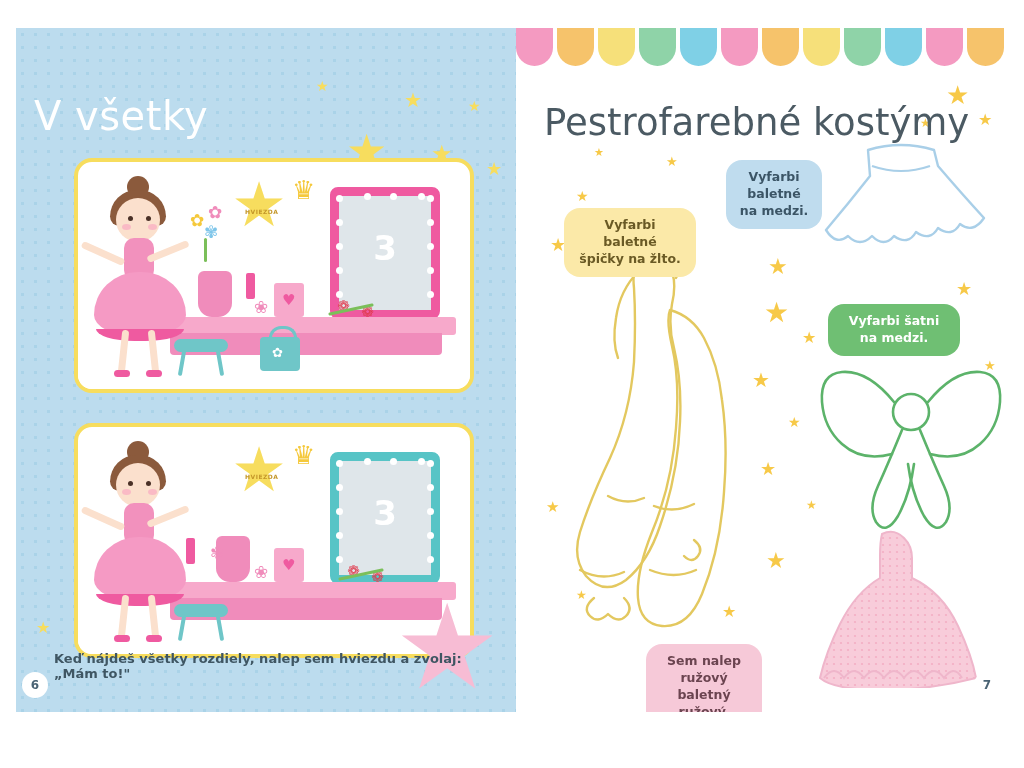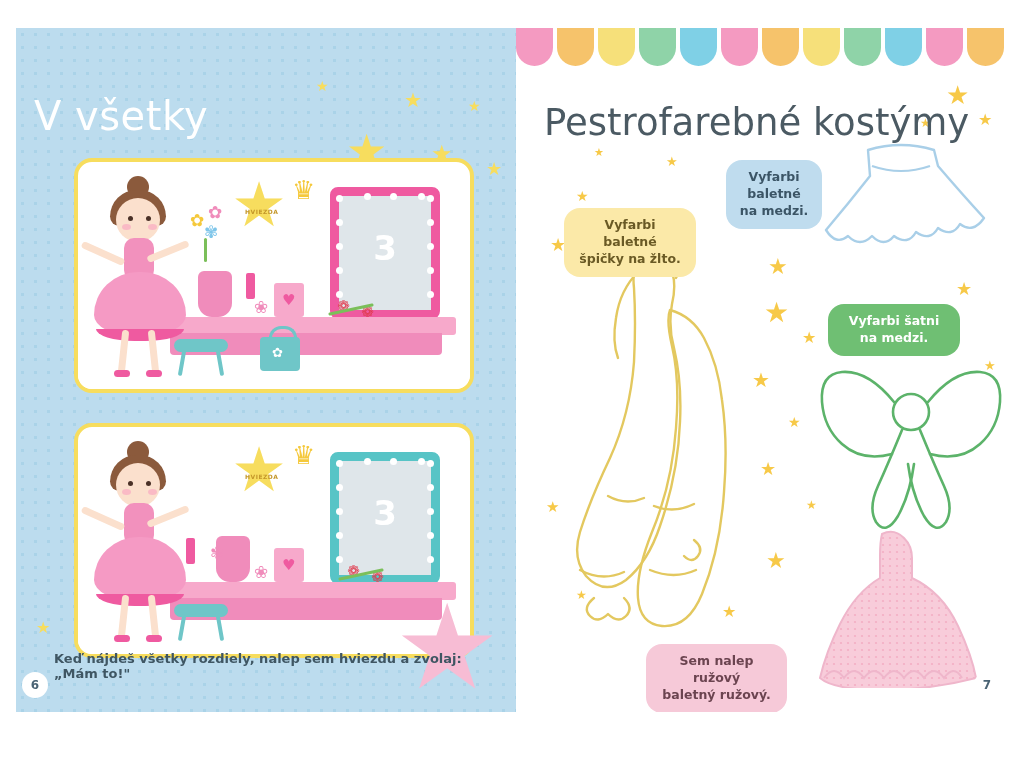--- a/index.html
+++ b/index.html
@@ -619,21 +619,21 @@
       <div class="bubble yellow" style="left:48px; top:180px; width:132px;">
         <div>Vyfarbi baletné</div>
         <div>špičky na žlto.</div>
       </div>
 
       <div class="bubble green" style="left:312px; top:276px; width:132px;">
         <div>Vyfarbi šatni</div>
         <div>na medzi.</div>
       </div>
 
-      <div class="bubble pink" style="left:130px; top:616px; width:141px;">
+      <div class="bubble pink" style="left:130px; top:616px; width:116px;">
         <div>Sem nalep ružový</div>
         <div>baletný ružový.</div>
       </div>
 
       <div class="page-num right">7</div>
     </div>
 
   </div>
 </div>
 

